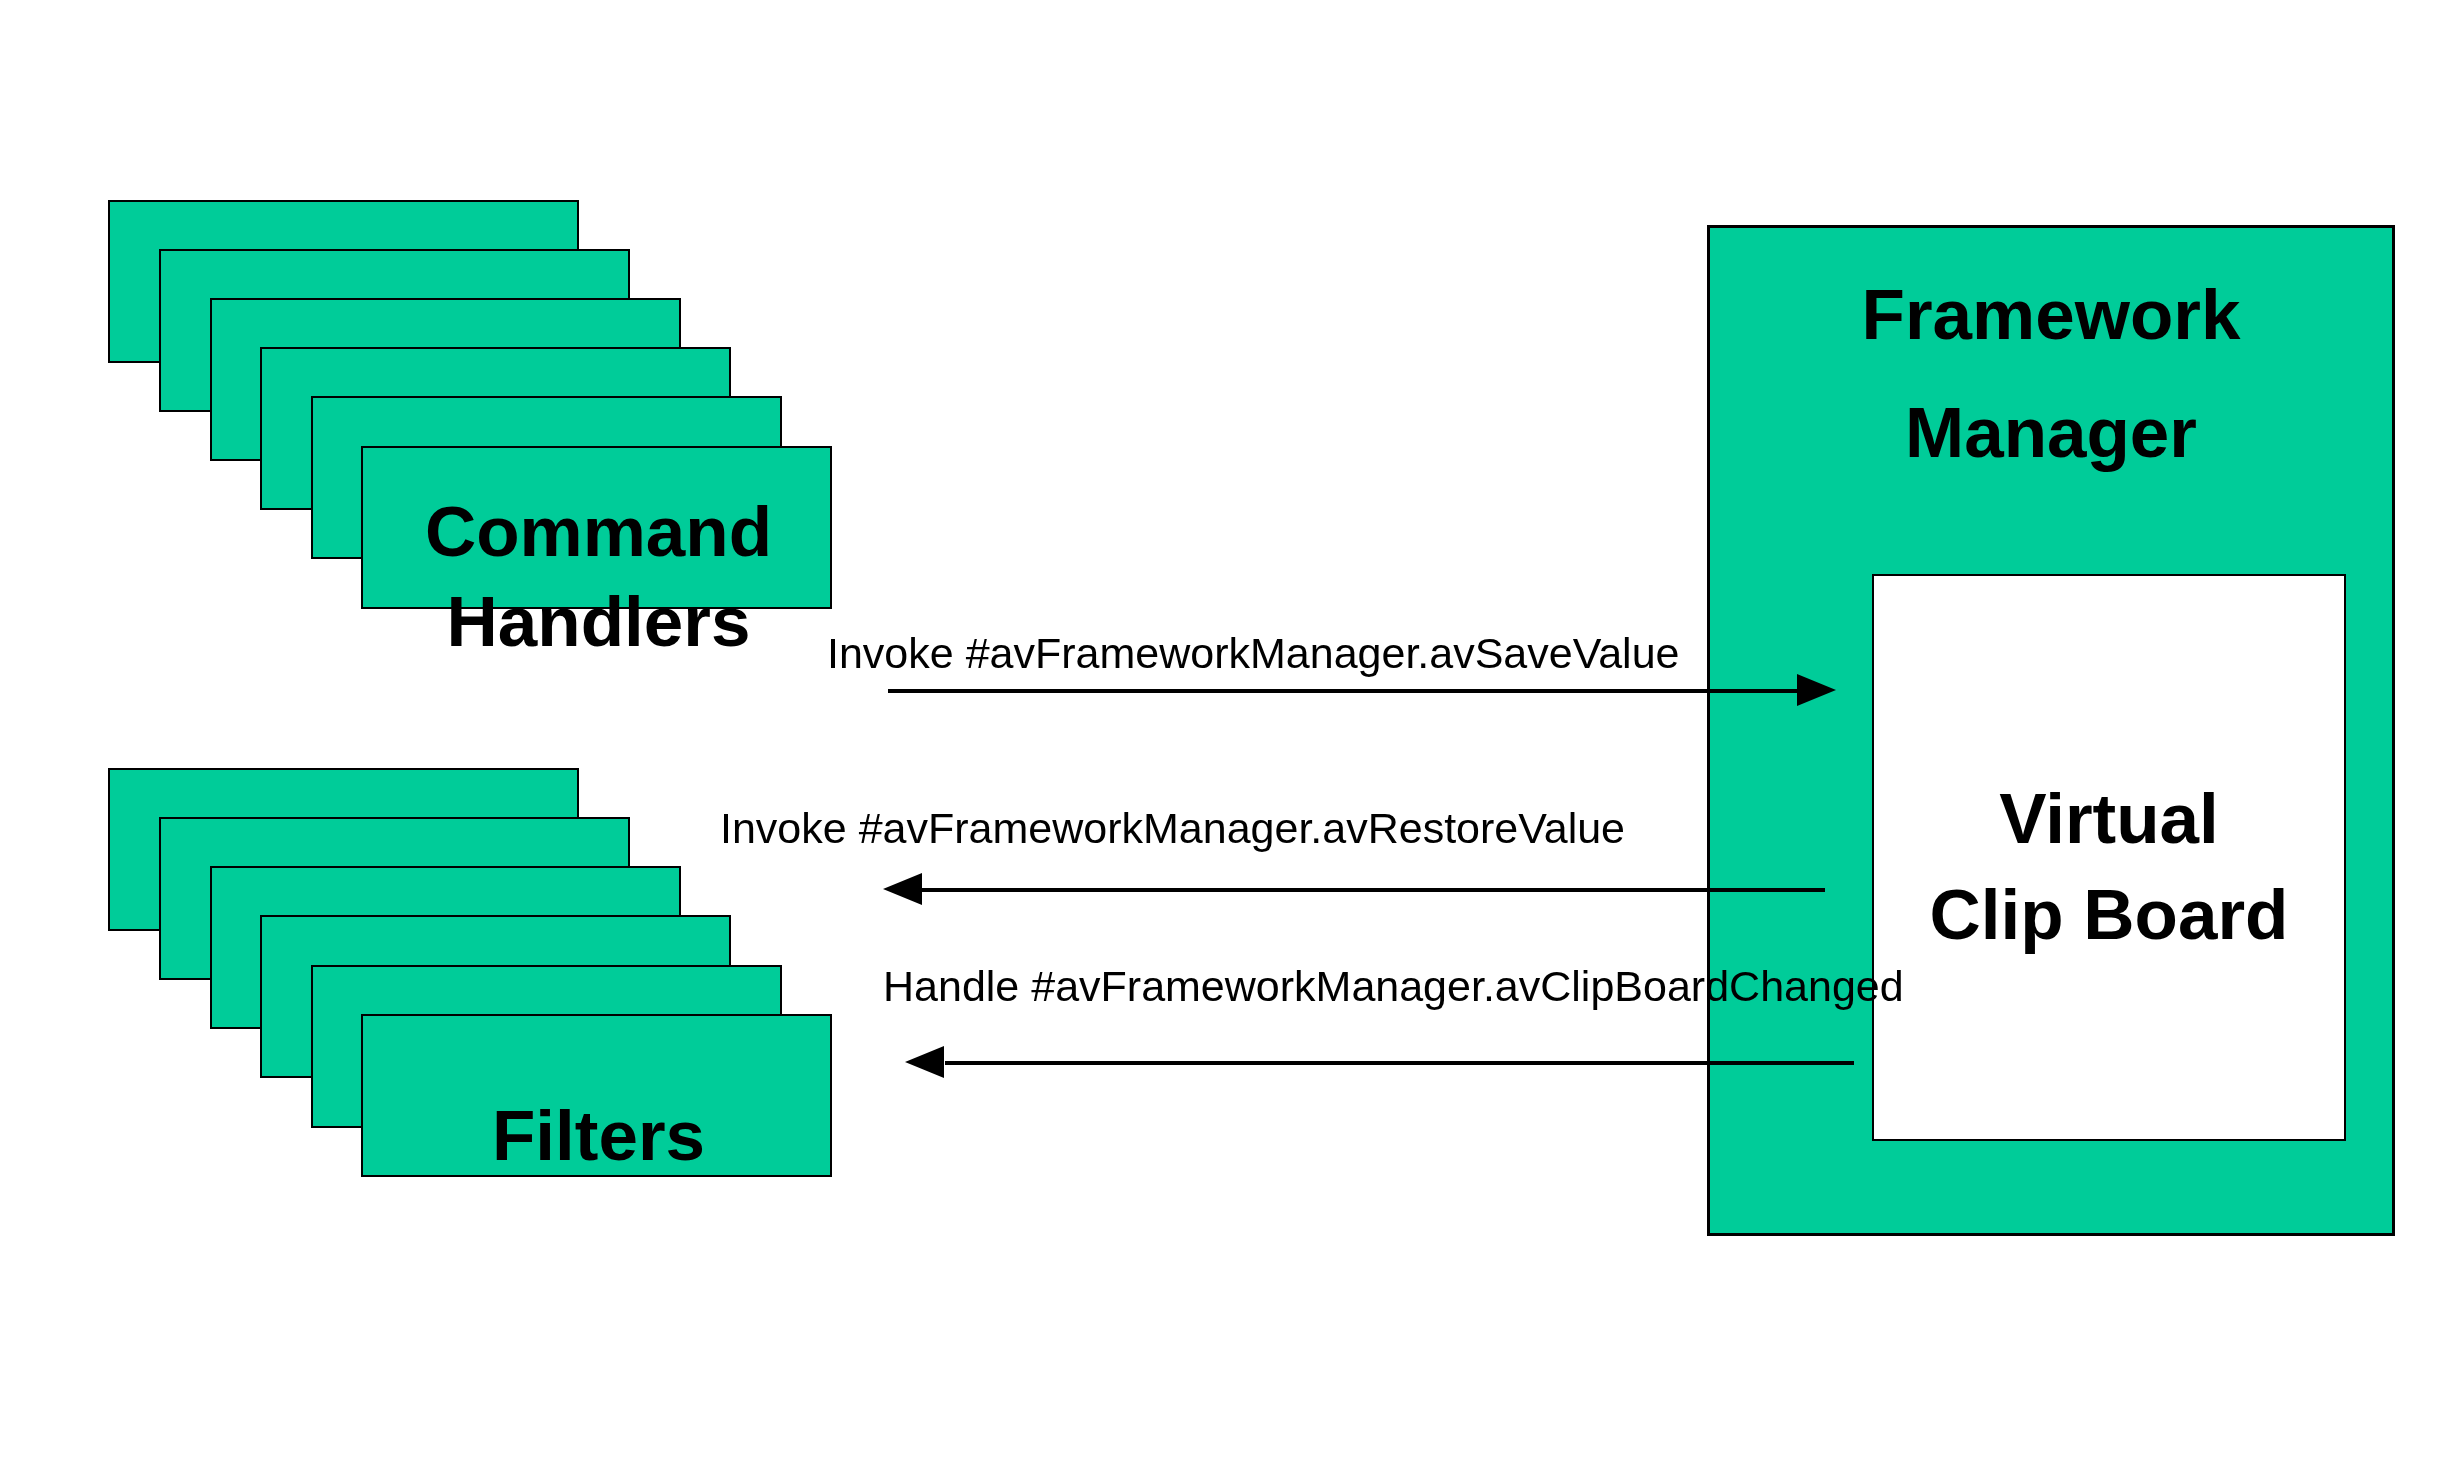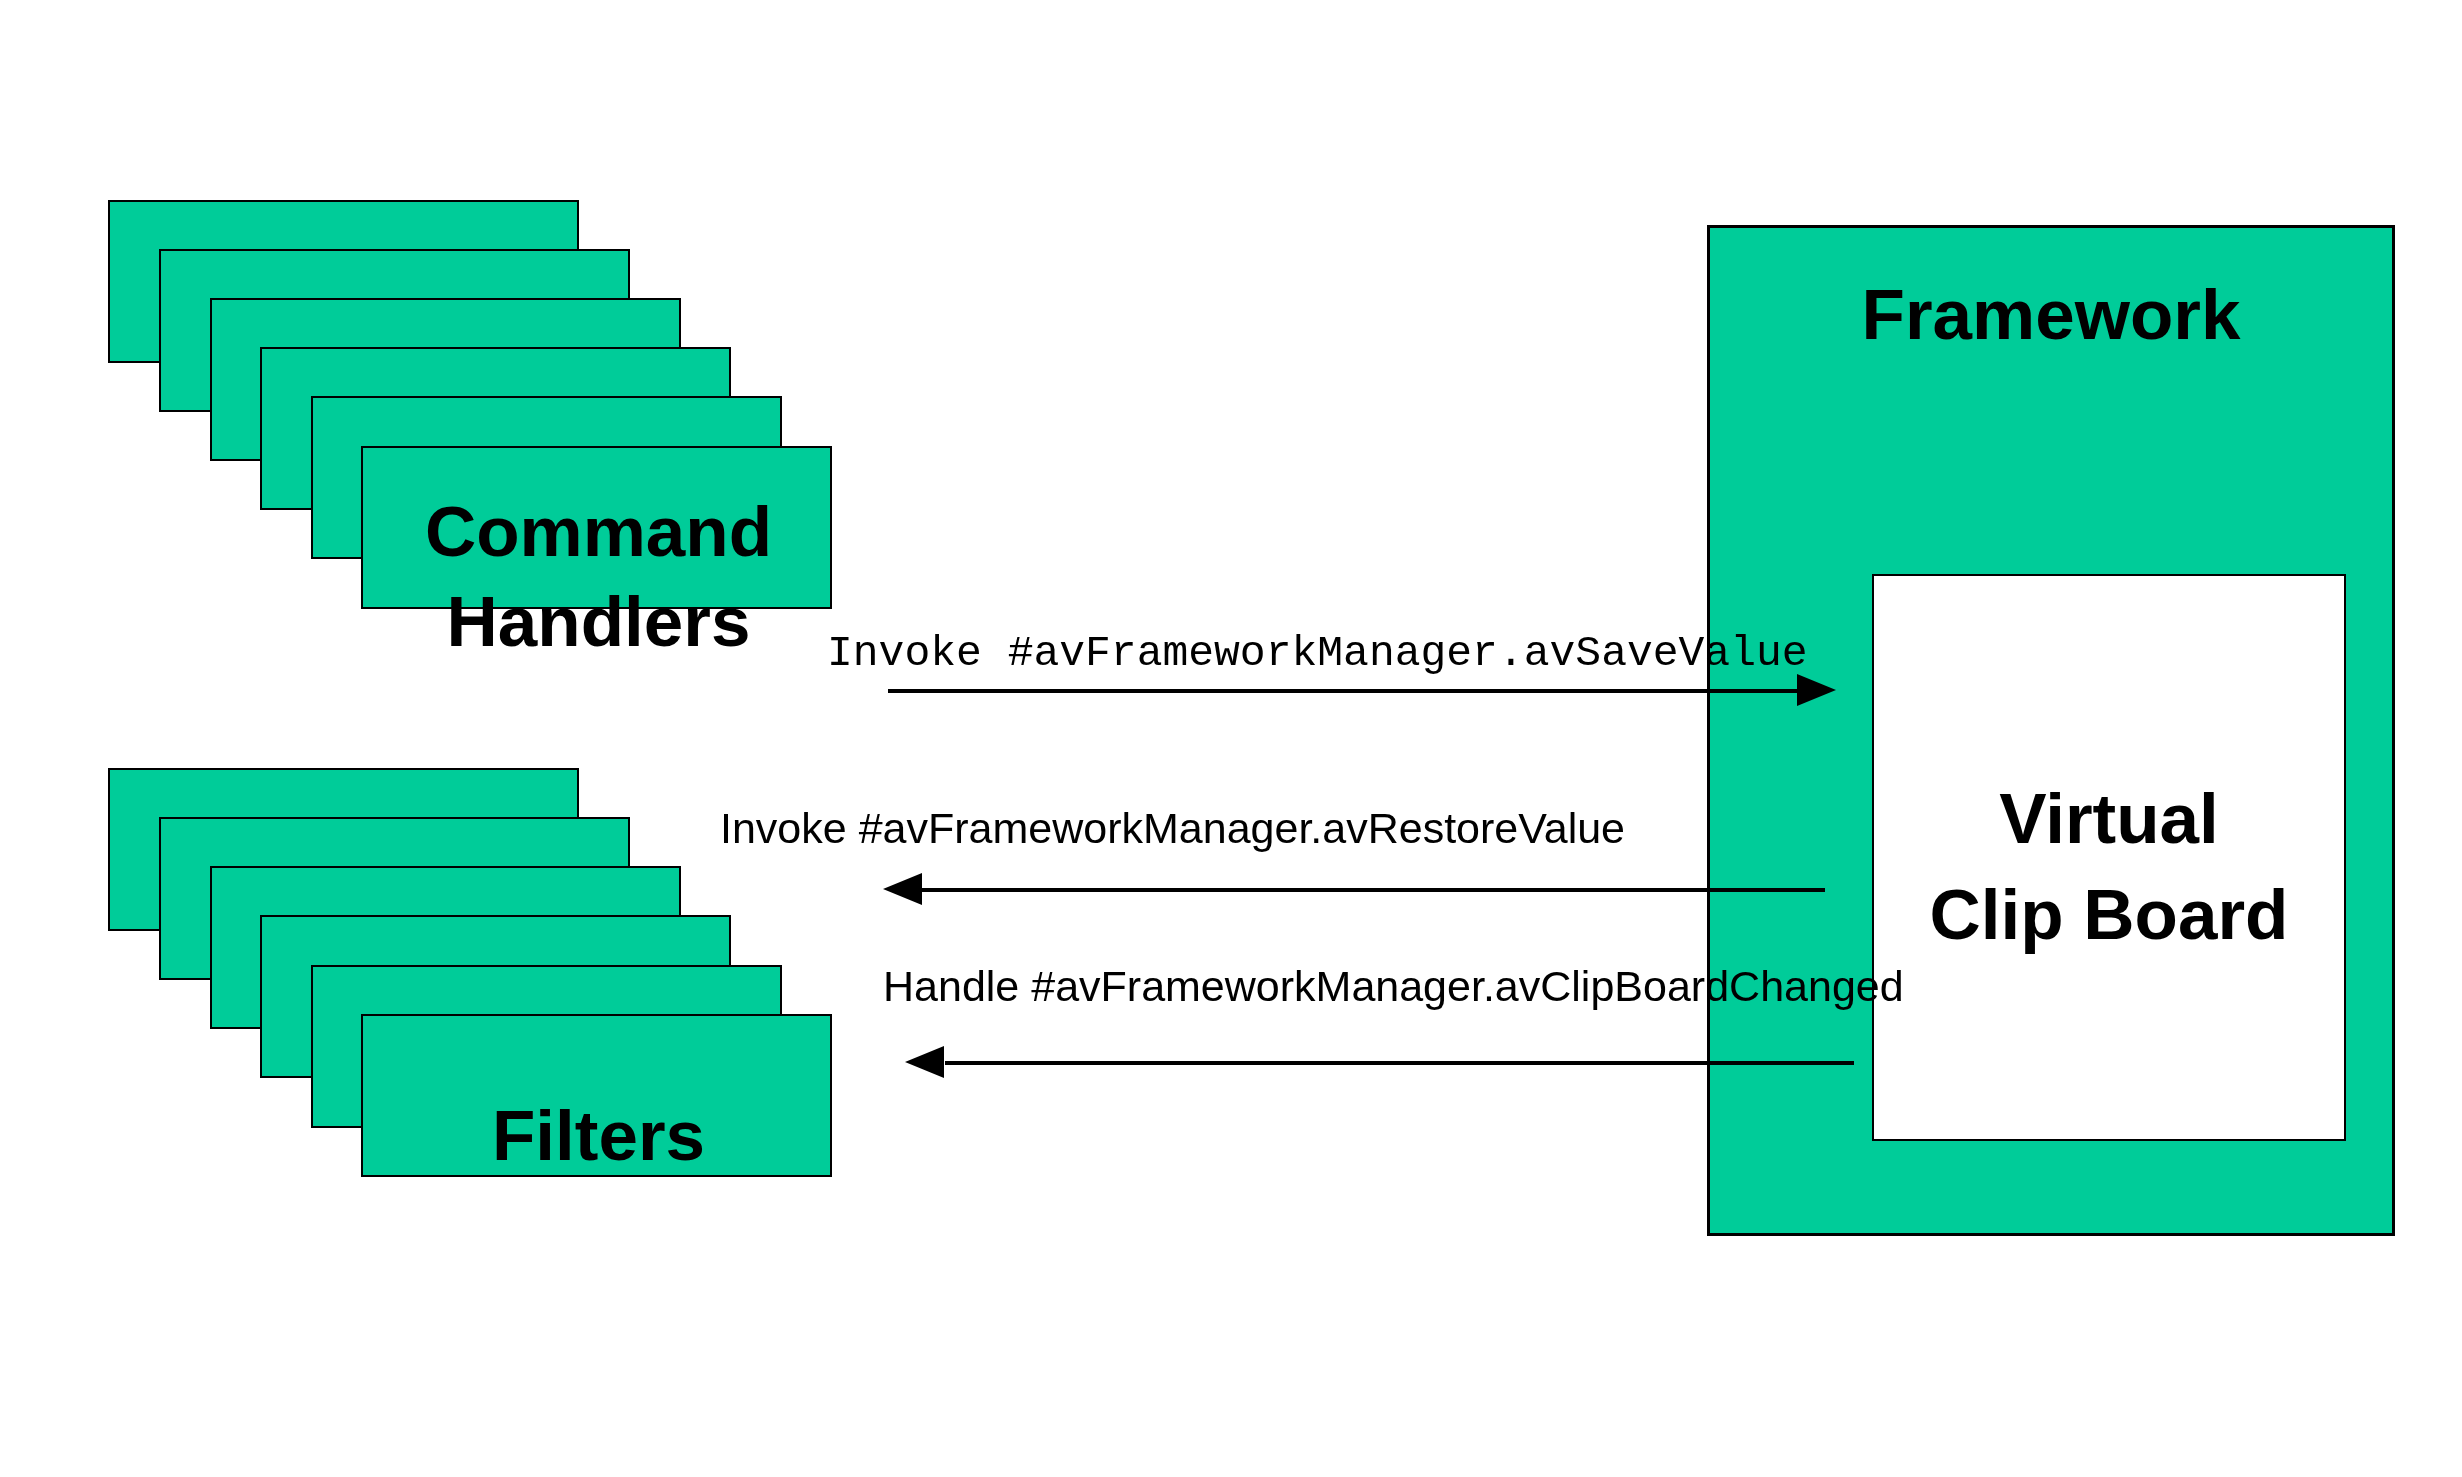--- a/index.html
+++ b/index.html
@@ -127,21 +127,21 @@
   #arrow3-line { left: 945px; top: 1061px; width: 909px; }
 
   
   .arrow-label {
     position: absolute;
     font-size: 43px;
     line-height: 43px;
     white-space: nowrap;
     z-index: 11;
   }
-  #label1 { left: 827px; top: 632px; font-family: Liberation Mono, monospace;  }
+  #label1 { left: 827px; top: 632px;  }
   #label2 { left: 720px; top: 807px; }
   #label3 { left: 883px; top: 965px; }
 </style>
 </head>
 <body>
 
 <div id="canvas">
 
   <div>
     <div class="card cmd-l1"></div>
@@ -165,20 +165,21 @@
     <div class="card flt-l5"></div>
     <div class="card flt-front">
       <div class="card-label">
         <span>Filters</span>
       </div>
     </div>
   </div>
 
   <div id="framework-box">
     <div class="fw-title fw-title-1">Framework</div>
+    <div class="fw-title fw-title-2">Manager</div>
   </div>
 
   <div id="clipboard-box">
     <span>Virtual</span>
     <span>Clip Board</span>
   </div>
 
   <div class="arrow-label" id="label1">Invoke #avFrameworkManager.avSaveValue</div>
   <div class="arrow-line" id="arrow1-line"></div>
   <div class="arrowhead head-right" id="arrow1-head"></div>

